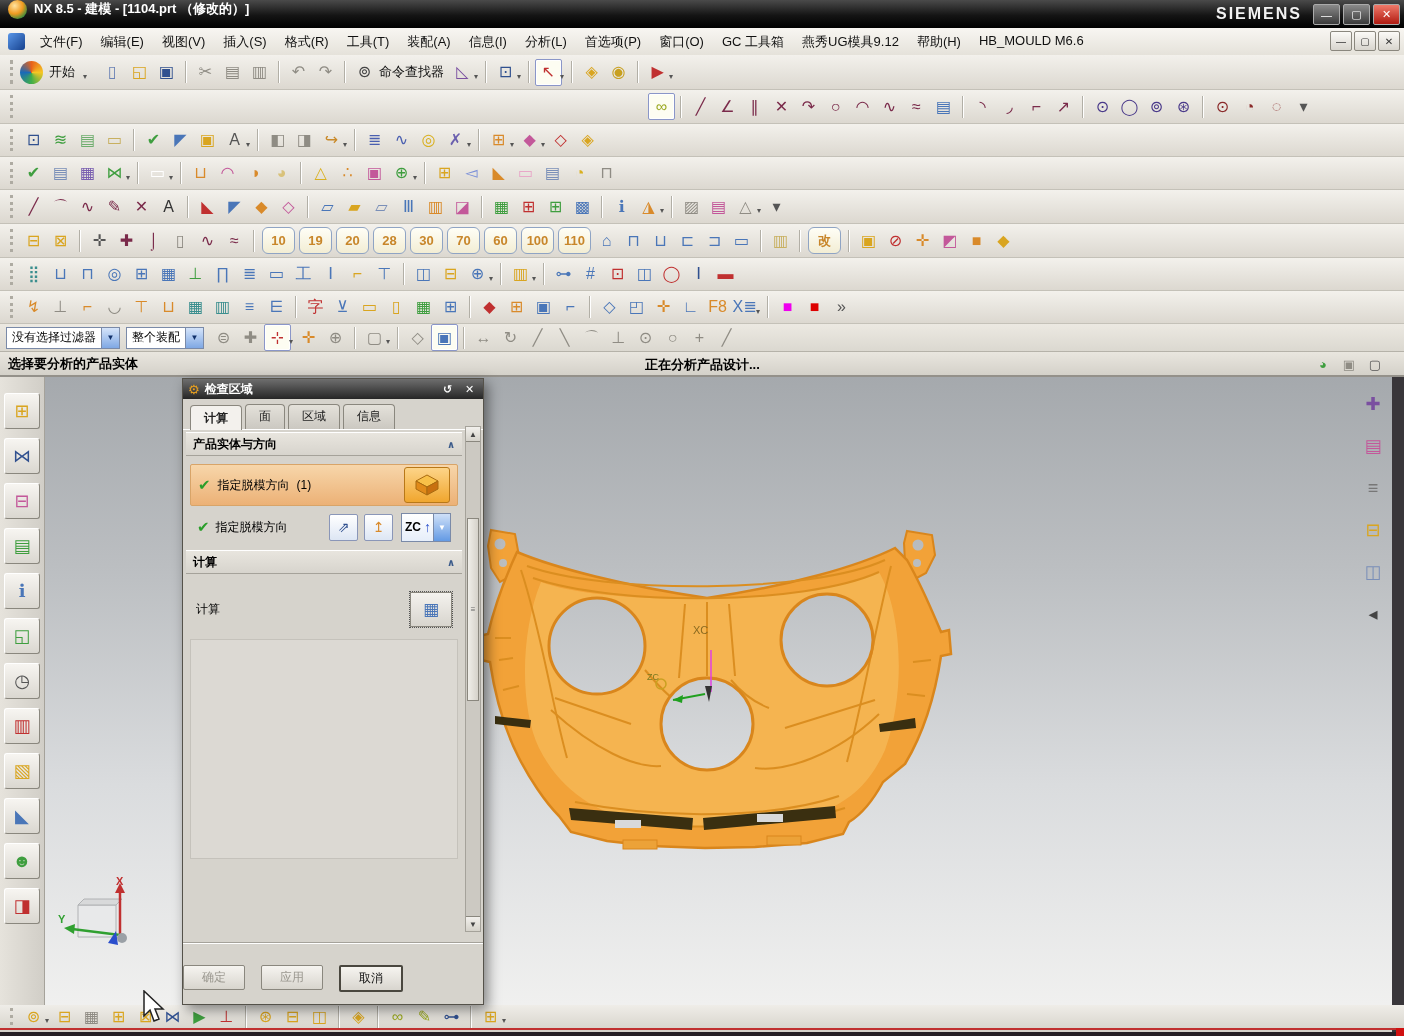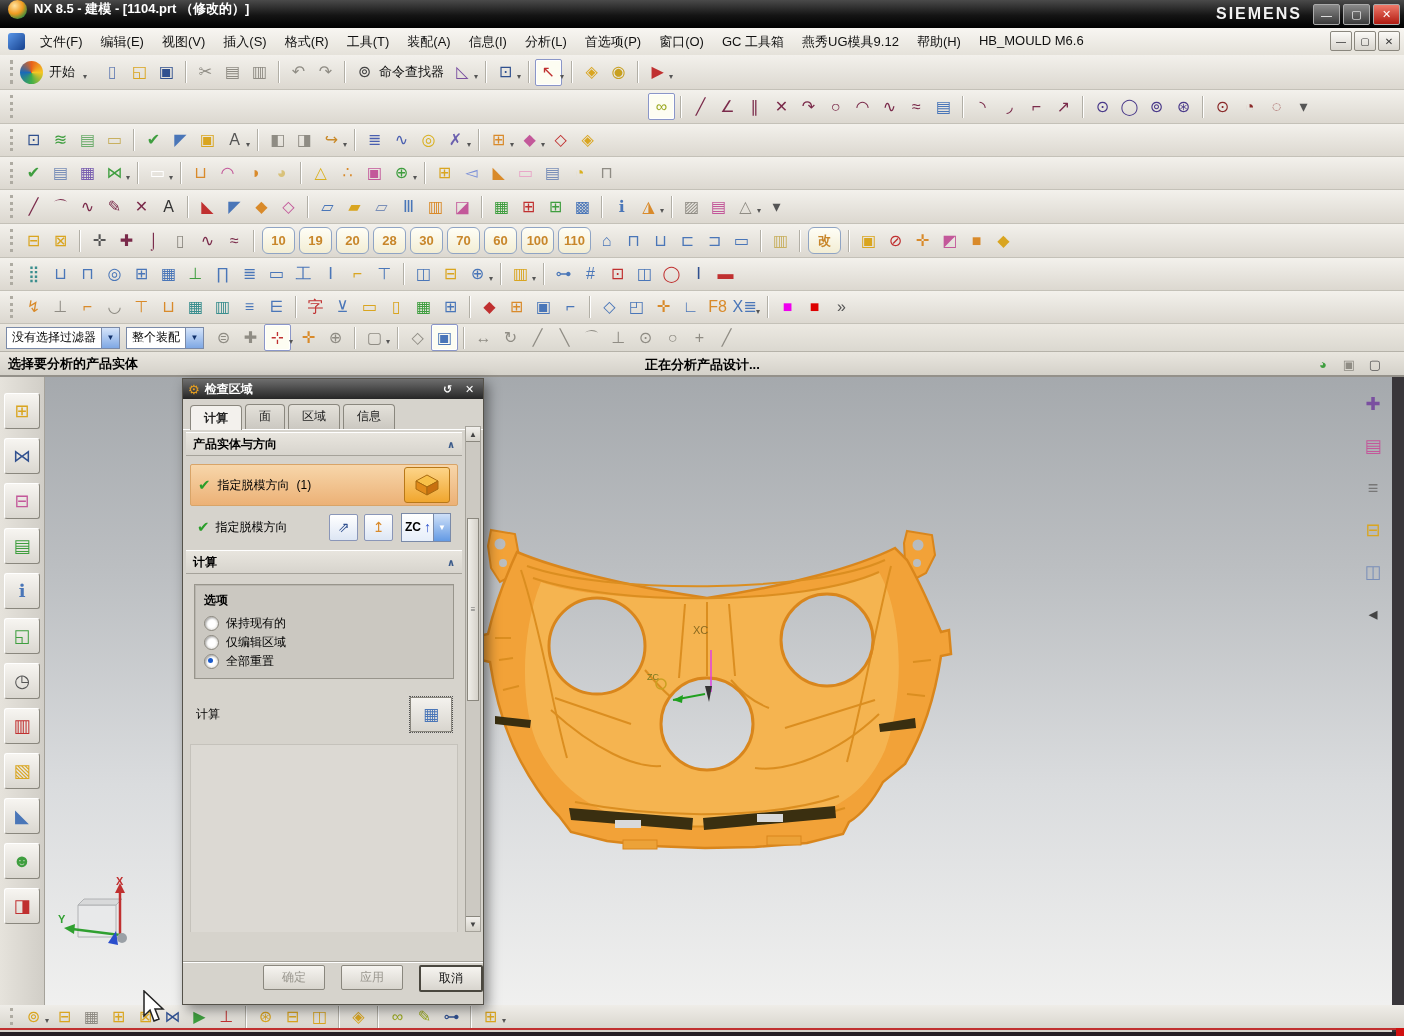--- a/index.html
+++ b/index.html
@@ -133,22 +133,22 @@
   .calcbtn{margin-left:auto;width:40px;height:33px;border:1px solid #8a877e;outline:1px dotted #555;
     background:linear-gradient(#f4f2ee,#d8d5ce);display:flex;align-items:center;justify-content:center;
     color:#4a76b8;font-size:17px;}
   .dfill{margin:12px 4px 0;height:218px;background:#dcd9d3;border:1px solid #c5c2bb;}
   .dscroll{position:absolute;right:2px;top:47px;bottom:72px;width:16px;background:#ccc9c2;border:1px solid #a5a29a;box-sizing:border-box;}
   .dsa{height:14px;display:flex;align-items:center;justify-content:center;font-size:8px;color:#444;
     background:linear-gradient(#f2f0ec,#d5d2ca);border-bottom:1px solid #8a877e;}
   .dsa.bottom{position:absolute;bottom:0;left:0;right:0;border-top:1px solid #8a877e;border-bottom:none;}
   .dthumb{position:absolute;left:1px;right:1px;top:18%;height:36%;background:linear-gradient(90deg,#f0eee9,#d5d2ca);
     border:1px solid #8a877e;display:flex;align-items:center;justify-content:center;font-size:8px;color:#666;}
-  .dbuttons{position:absolute;left:0;right:0;bottom:12px;display:flex;justify-content:flex-end;gap:16px;
-    padding-top:3px;border-top:1px solid #a5a29a;box-shadow:0 1px 0 #fff inset;}
+  .dbuttons{position:absolute;left:0;right:0;bottom:12px;display:flex;justify-content:flex-start;gap:16px;
+    padding-top:22px;border-top:1px solid #a5a29a;box-shadow:0 1px 0 #fff inset;}
   .dbtn{width:60px;height:23px;border:1px solid #8a877e;border-radius:2px;font-size:12px;
     background:linear-gradient(#f6f4f0,#d8d5ce);display:flex;align-items:center;justify-content:center;color:#111;}
   .dbtn.disabled{color:#9a978f;}
   .dbtn.primary{border:2px solid #4a473f;}
 
   #cursor{position:absolute;left:142px;top:990px;z-index:95;}
   #triad{position:absolute;left:13px;top:498px;}
   #model{position:absolute;left:410px;top:133px;}
 </style>
 </head>
@@ -692,37 +692,20 @@
           <span class="zcarrow">↑</span>
           <span class="zcbtn">▼</span>
         </span>
       </div>
 
       <div class="dgroup">
         <span>计算</span>
         <span class="chev">∧</span>
       </div>
 
-      <div class="optpanel">
-        <div class="opttitle">选项</div>
-        <div>
-            <div class="radio-row">
-              <span class="radio"></span>
-              <span>保持现有的</span>
-            </div>
-            <div class="radio-row">
-              <span class="radio"></span>
-              <span>仅编辑区域</span>
-            </div>
-            <div class="radio-row">
-              <span class="radio sel"></span>
-              <span>全部重置</span>
-            </div>
-          </div>
-      </div>
 
       <div class="computerow">
         <span>计算</span>
         <span class="calcbtn">▦</span>
       </div>
 
       <div class="dfill"></div>
     </div>
 
     <div class="dscroll">

